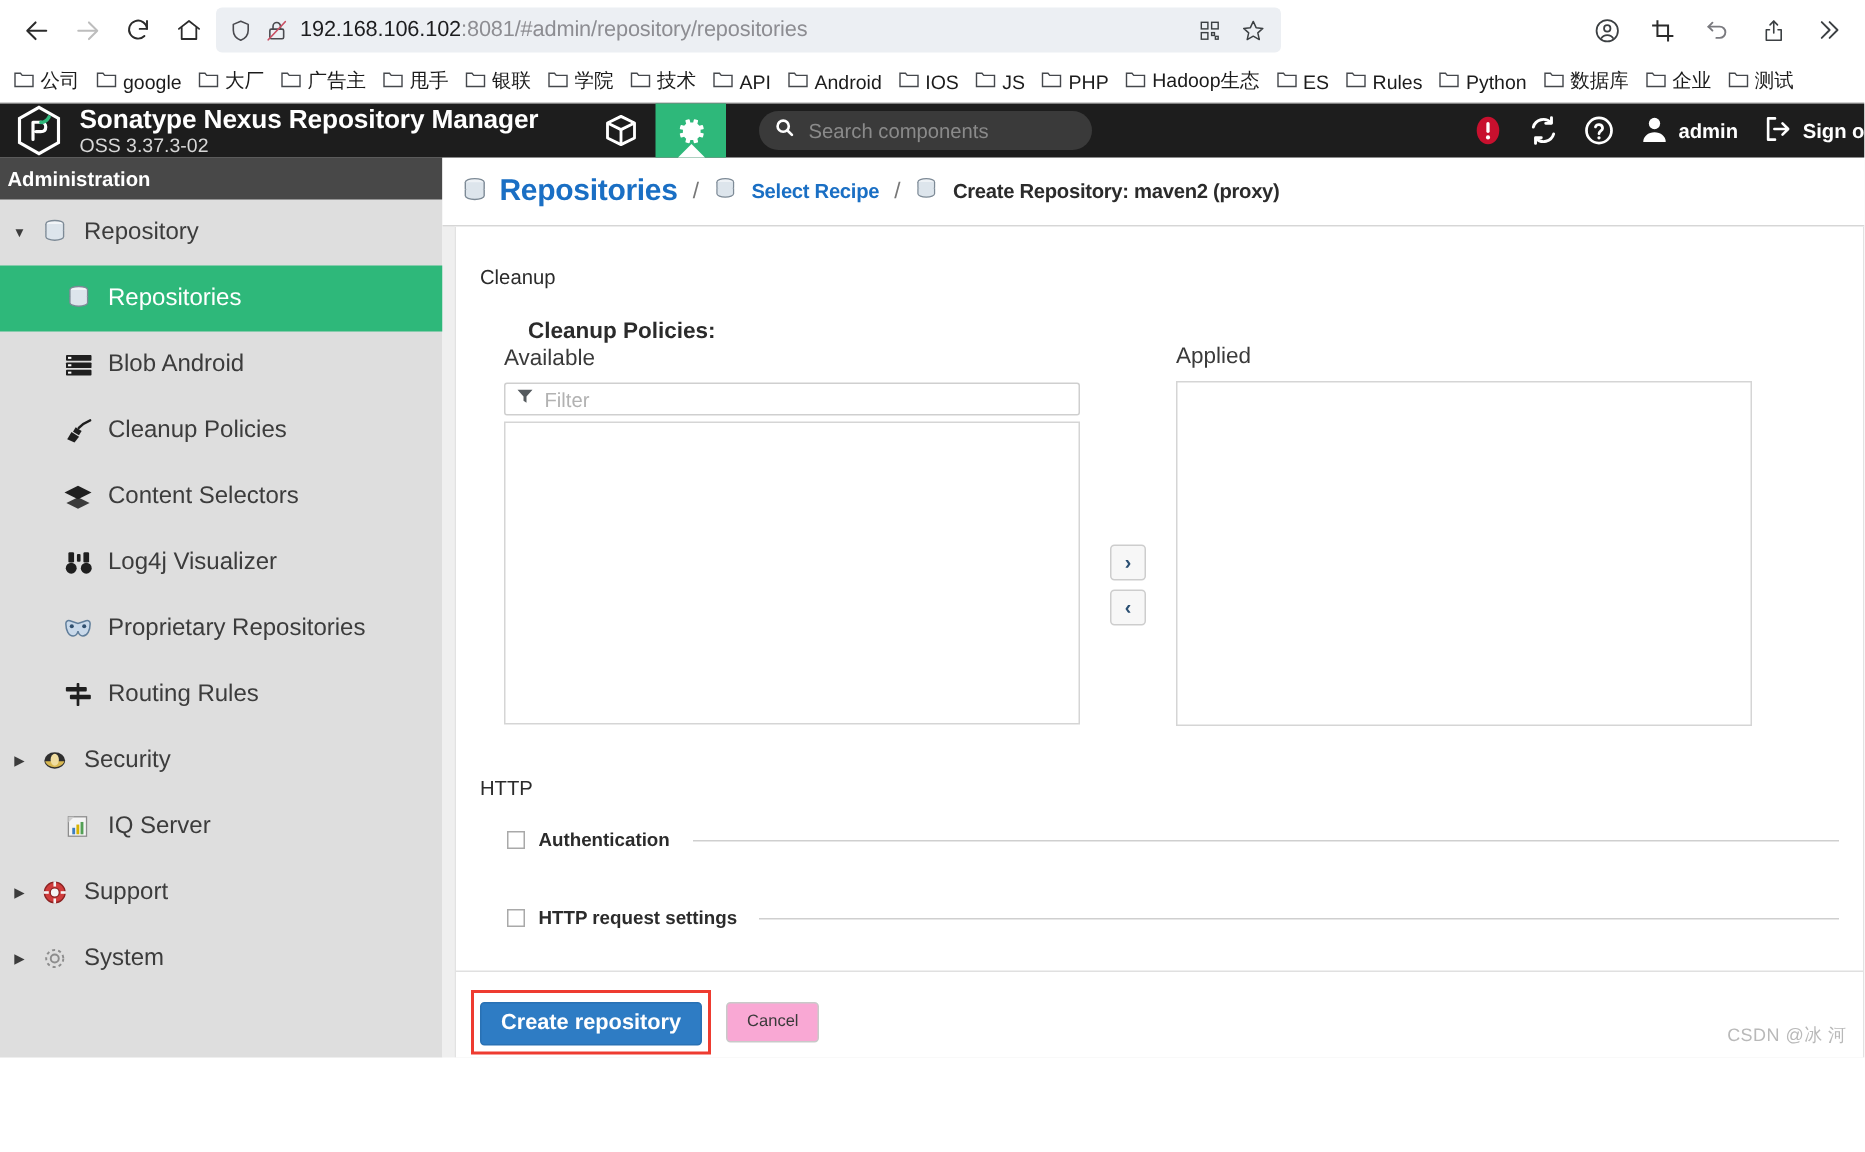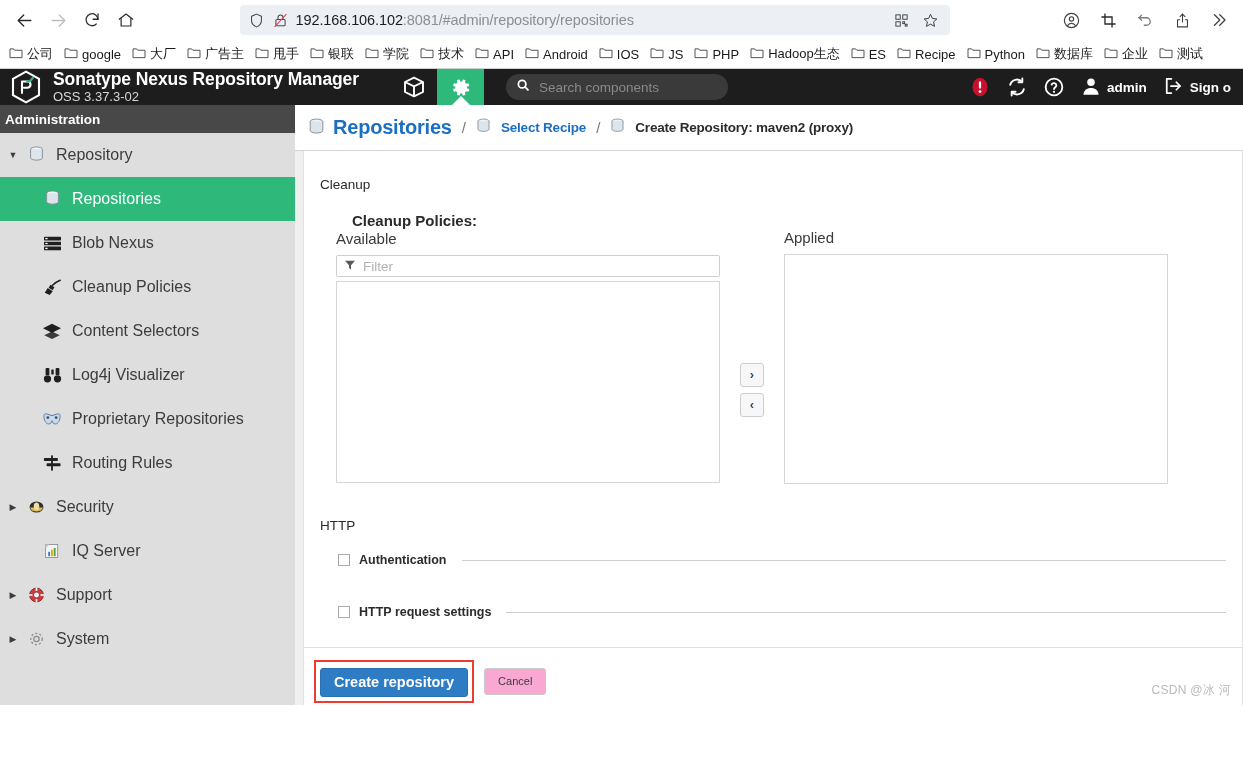--- a/index.html
+++ b/index.html
@@ -28,21 +28,20 @@
     width: 32px; height: 32px;
     display: flex; align-items: center; justify-content: center;
     border-radius: 4px;
     color: #2b2b2b;
     flex: 0 0 auto;
   }
   .nav-btn.disabled { color: #bdbdbd; }
   #url-container {
     flex: 1 1 auto;
     display: flex;
-    justify-content: center;
   }
   #url-bar {
     width: 710px;
     height: 30px;
     background: #eceff3;
     border-radius: 4px;
     display: flex;
     align-items: center;
     padding: 0 8px;
     gap: 7px;
@@ -144,21 +143,21 @@
   #search-box input::placeholder { color: #8a8a8a; }
   #hdr-right {
     margin-left: auto;
     display: flex;
     align-items: center;
     gap: 15px;
     padding-right: 0px;
   }
   .hdr-ico { display: flex; align-items: center; justify-content: center; }
   #user-chip { display: flex; align-items: center; gap: 5px; color: #fff; font-size: 13.5px; font-weight: bold; }
-  #signout-chip { display: flex; align-items: center; gap: 6px; color: #fff; font-size: 13.5px; font-weight: bold; padding-right: 12px; }
+  #signout-chip { display: flex; align-items: center; gap: 6px; color: #fff; font-size: 13.5px; font-weight: bold; padding-right: 0; }
 
   
   #app-body {
     display: flex;
     height: 600px;
     background: #ffffff;
   }
 
   
   #sidebar {
@@ -561,21 +560,21 @@
       <div class="bookmark">
         <span><svg class="folder-ic" viewBox="0 0 16 14" fill="none" stroke="#45484d" stroke-width="1.1">
             <path d="M1 12.4V2.2h4.3l1.3 1.6H15v8.6z"></path>
           </svg></span>
         <span>ES</span>
       </div>
       <div class="bookmark">
         <span><svg class="folder-ic" viewBox="0 0 16 14" fill="none" stroke="#45484d" stroke-width="1.1">
             <path d="M1 12.4V2.2h4.3l1.3 1.6H15v8.6z"></path>
           </svg></span>
-        <span>Recipe</span>
+        <span>Rules</span>
       </div>
       <div class="bookmark">
         <span><svg class="folder-ic" viewBox="0 0 16 14" fill="none" stroke="#45484d" stroke-width="1.1">
             <path d="M1 12.4V2.2h4.3l1.3 1.6H15v8.6z"></path>
           </svg></span>
         <span>Python</span>
       </div>
       <div class="bookmark">
         <span><svg class="folder-ic" viewBox="0 0 16 14" fill="none" stroke="#45484d" stroke-width="1.1">
             <path d="M1 12.4V2.2h4.3l1.3 1.6H15v8.6z"></path>
@@ -714,21 +713,21 @@
           <span class="nav-ico">
             <svg width="19" height="17" viewBox="0 0 22 20" fill="#1f1f1f">
               <rect x="1" y="2" width="20" height="4.4" rx="0.7"></rect>
               <rect x="1" y="7.8" width="20" height="4.4" rx="0.7"></rect>
               <rect x="1" y="13.6" width="20" height="4.4" rx="0.7"></rect>
               <rect x="2.6" y="3.4" width="2.6" height="1.6" fill="#ffffff"></rect>
               <rect x="2.6" y="9.2" width="2.6" height="1.6" fill="#ffffff"></rect>
               <rect x="2.6" y="15" width="2.6" height="1.6" fill="#ffffff"></rect>
             </svg>
           </span>
-          <span class="nav-label">Blob Nexus</span>
+          <span class="nav-label">Blob Android</span>
         </div>
         <div class="nav-item level1">
           <span class="nav-ico">
             <svg width="20" height="18" viewBox="0 0 22 20" fill="none">
               <path d="M20 2.5c-3 1.2-6 3.2-8.4 5.6" stroke="#1f1f1f" stroke-width="1.8" stroke-linecap="round"></path>
               <path d="M3 16.5l3.2-5.3 5.6 3.4-3.4 4.2z" fill="#1f1f1f"></path>
               <path d="M9.3 7.6l4.4 2.7-2 3.3-4.4-2.7z" fill="#1f1f1f"></path>
             </svg>
           </span>
           <span class="nav-label">Cleanup Policies</span>

